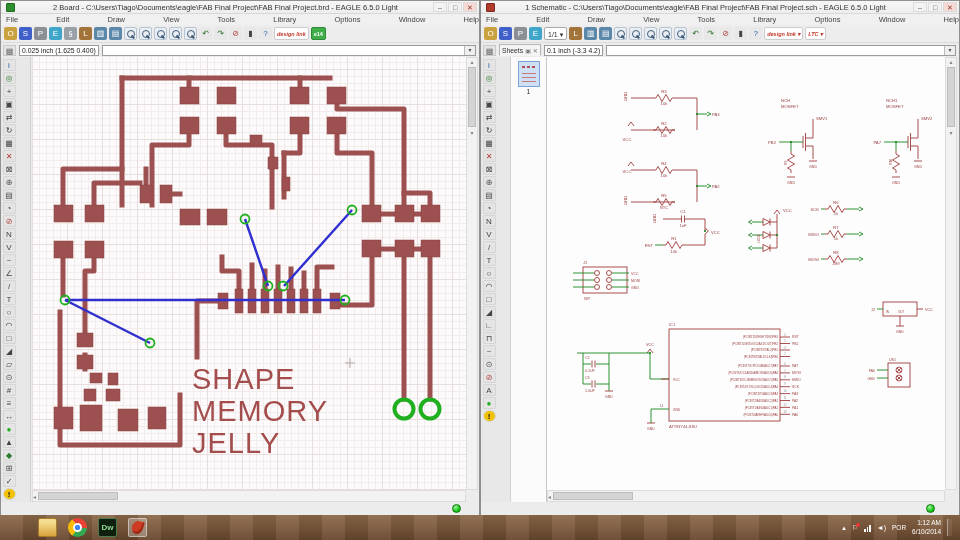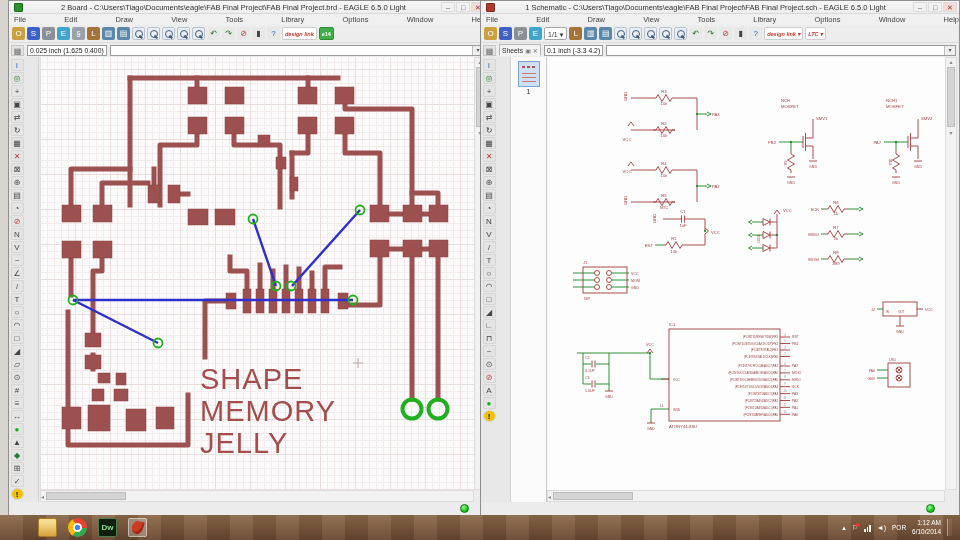--- a/index.html
+++ b/index.html
@@ -1,19 +1,19 @@
 <!DOCTYPE html>
 <html><head>
 <meta charset="utf-8">
 <style>
   html,body{margin:0;padding:0;background:#000;}
   *{box-sizing:border-box;}
   .stage{position:relative;width:960px;height:540px;overflow:hidden;background:#d8d4cf;font-family:"Liberation Sans",sans-serif;}
   .window{position:absolute;top:0;width:480px;height:515px;background:#ececec;border:1px solid #8f8f8f;}
-  .window.left{left:8px;}
+  .window.left{left:0;}
   .window.right{left:480px;}
   .titlebar{height:13px;background:linear-gradient(180deg,#f7f7f7,#ededed);display:flex;align-items:center;padding:0 2px;border-bottom:1px solid #d8d8d8;}
   .app-ico{width:9px;height:9px;margin:0 3px;border-radius:1px;flex:0 0 auto;}
   .app-ico.brd{background:#2e8f2e;border:1px solid #1d6b1d;}
   .app-ico.sch{background:#b23b2e;border:1px solid #7e2a20;}
   .title{flex:1;text-align:center;font-size:7.5px;color:#333;white-space:nowrap;overflow:hidden;}
   .winbtns{display:flex;gap:1px;flex:0 0 auto;}
   .winbtn{width:14px;height:10px;font-size:7px;line-height:10px;text-align:center;color:#555;background:#f2f2f2;border:1px solid #dcdcdc;}
   .winbtn.close{background:#f5d9d4;color:#8a3a30;}
   .menubar{height:11px;display:flex;align-items:center;gap:9px;padding-left:5px;font-size:7.5px;color:#444;background:#f0f0f0;justify-content:space-between;}

